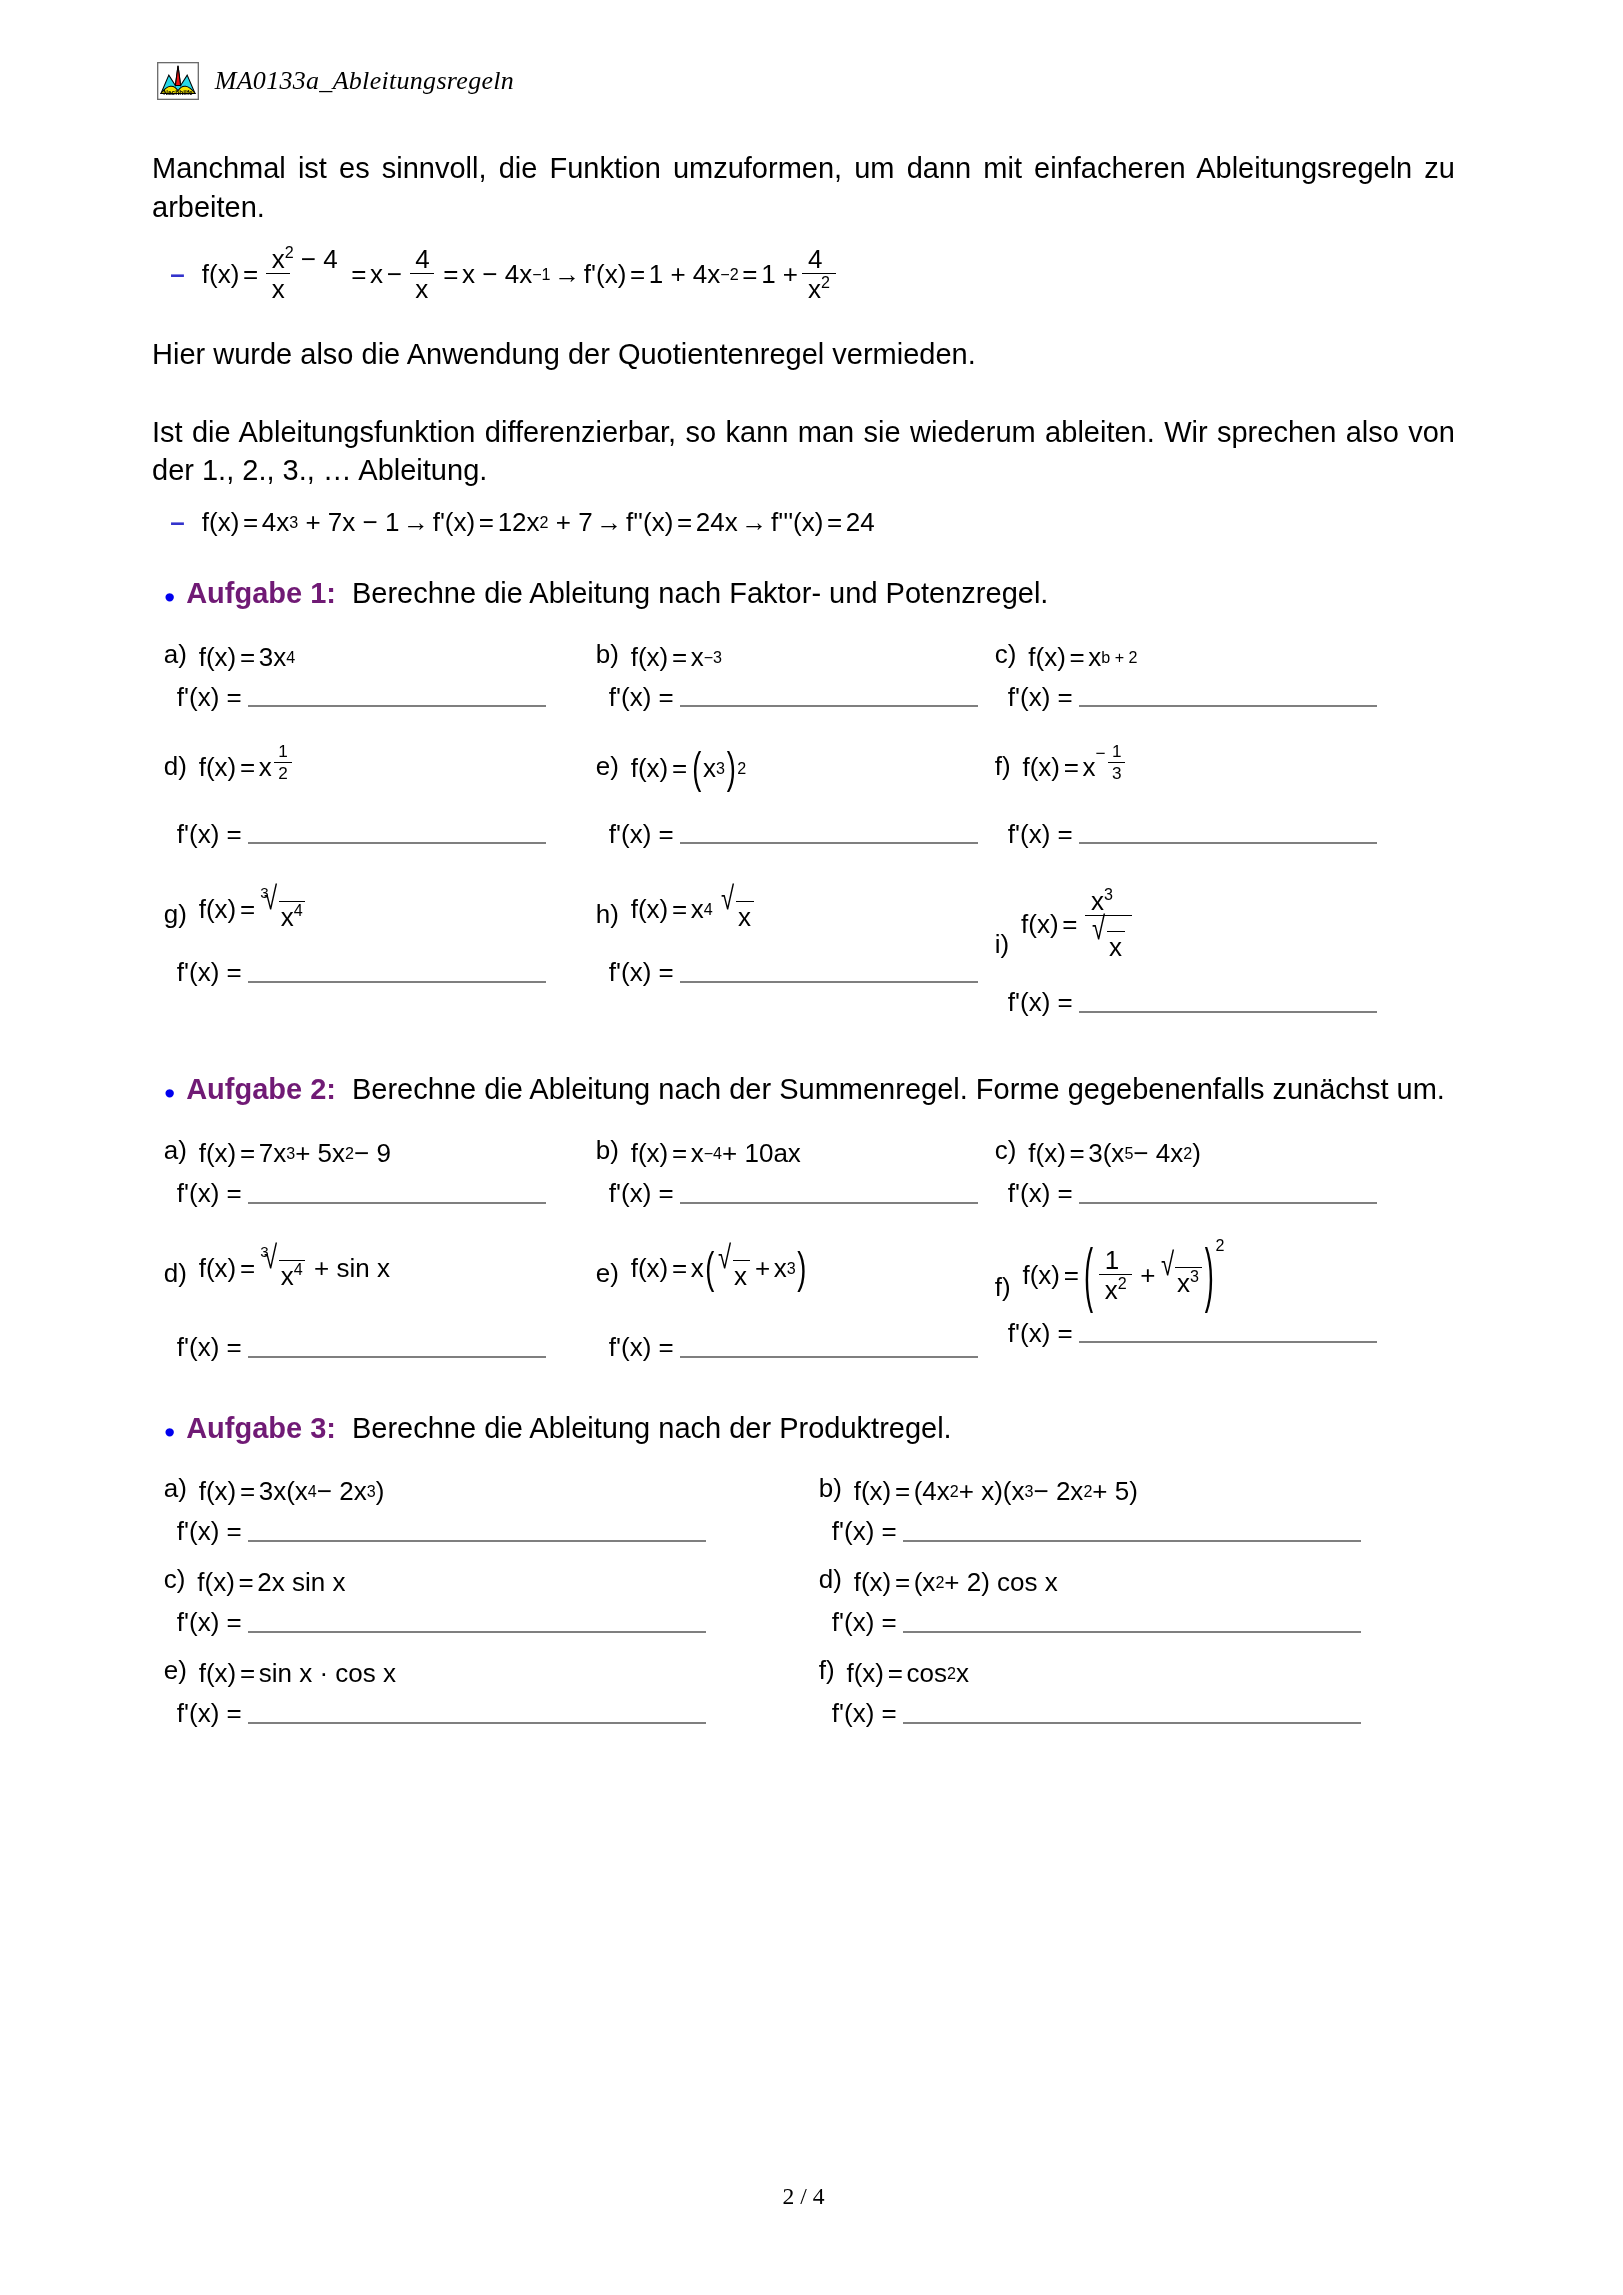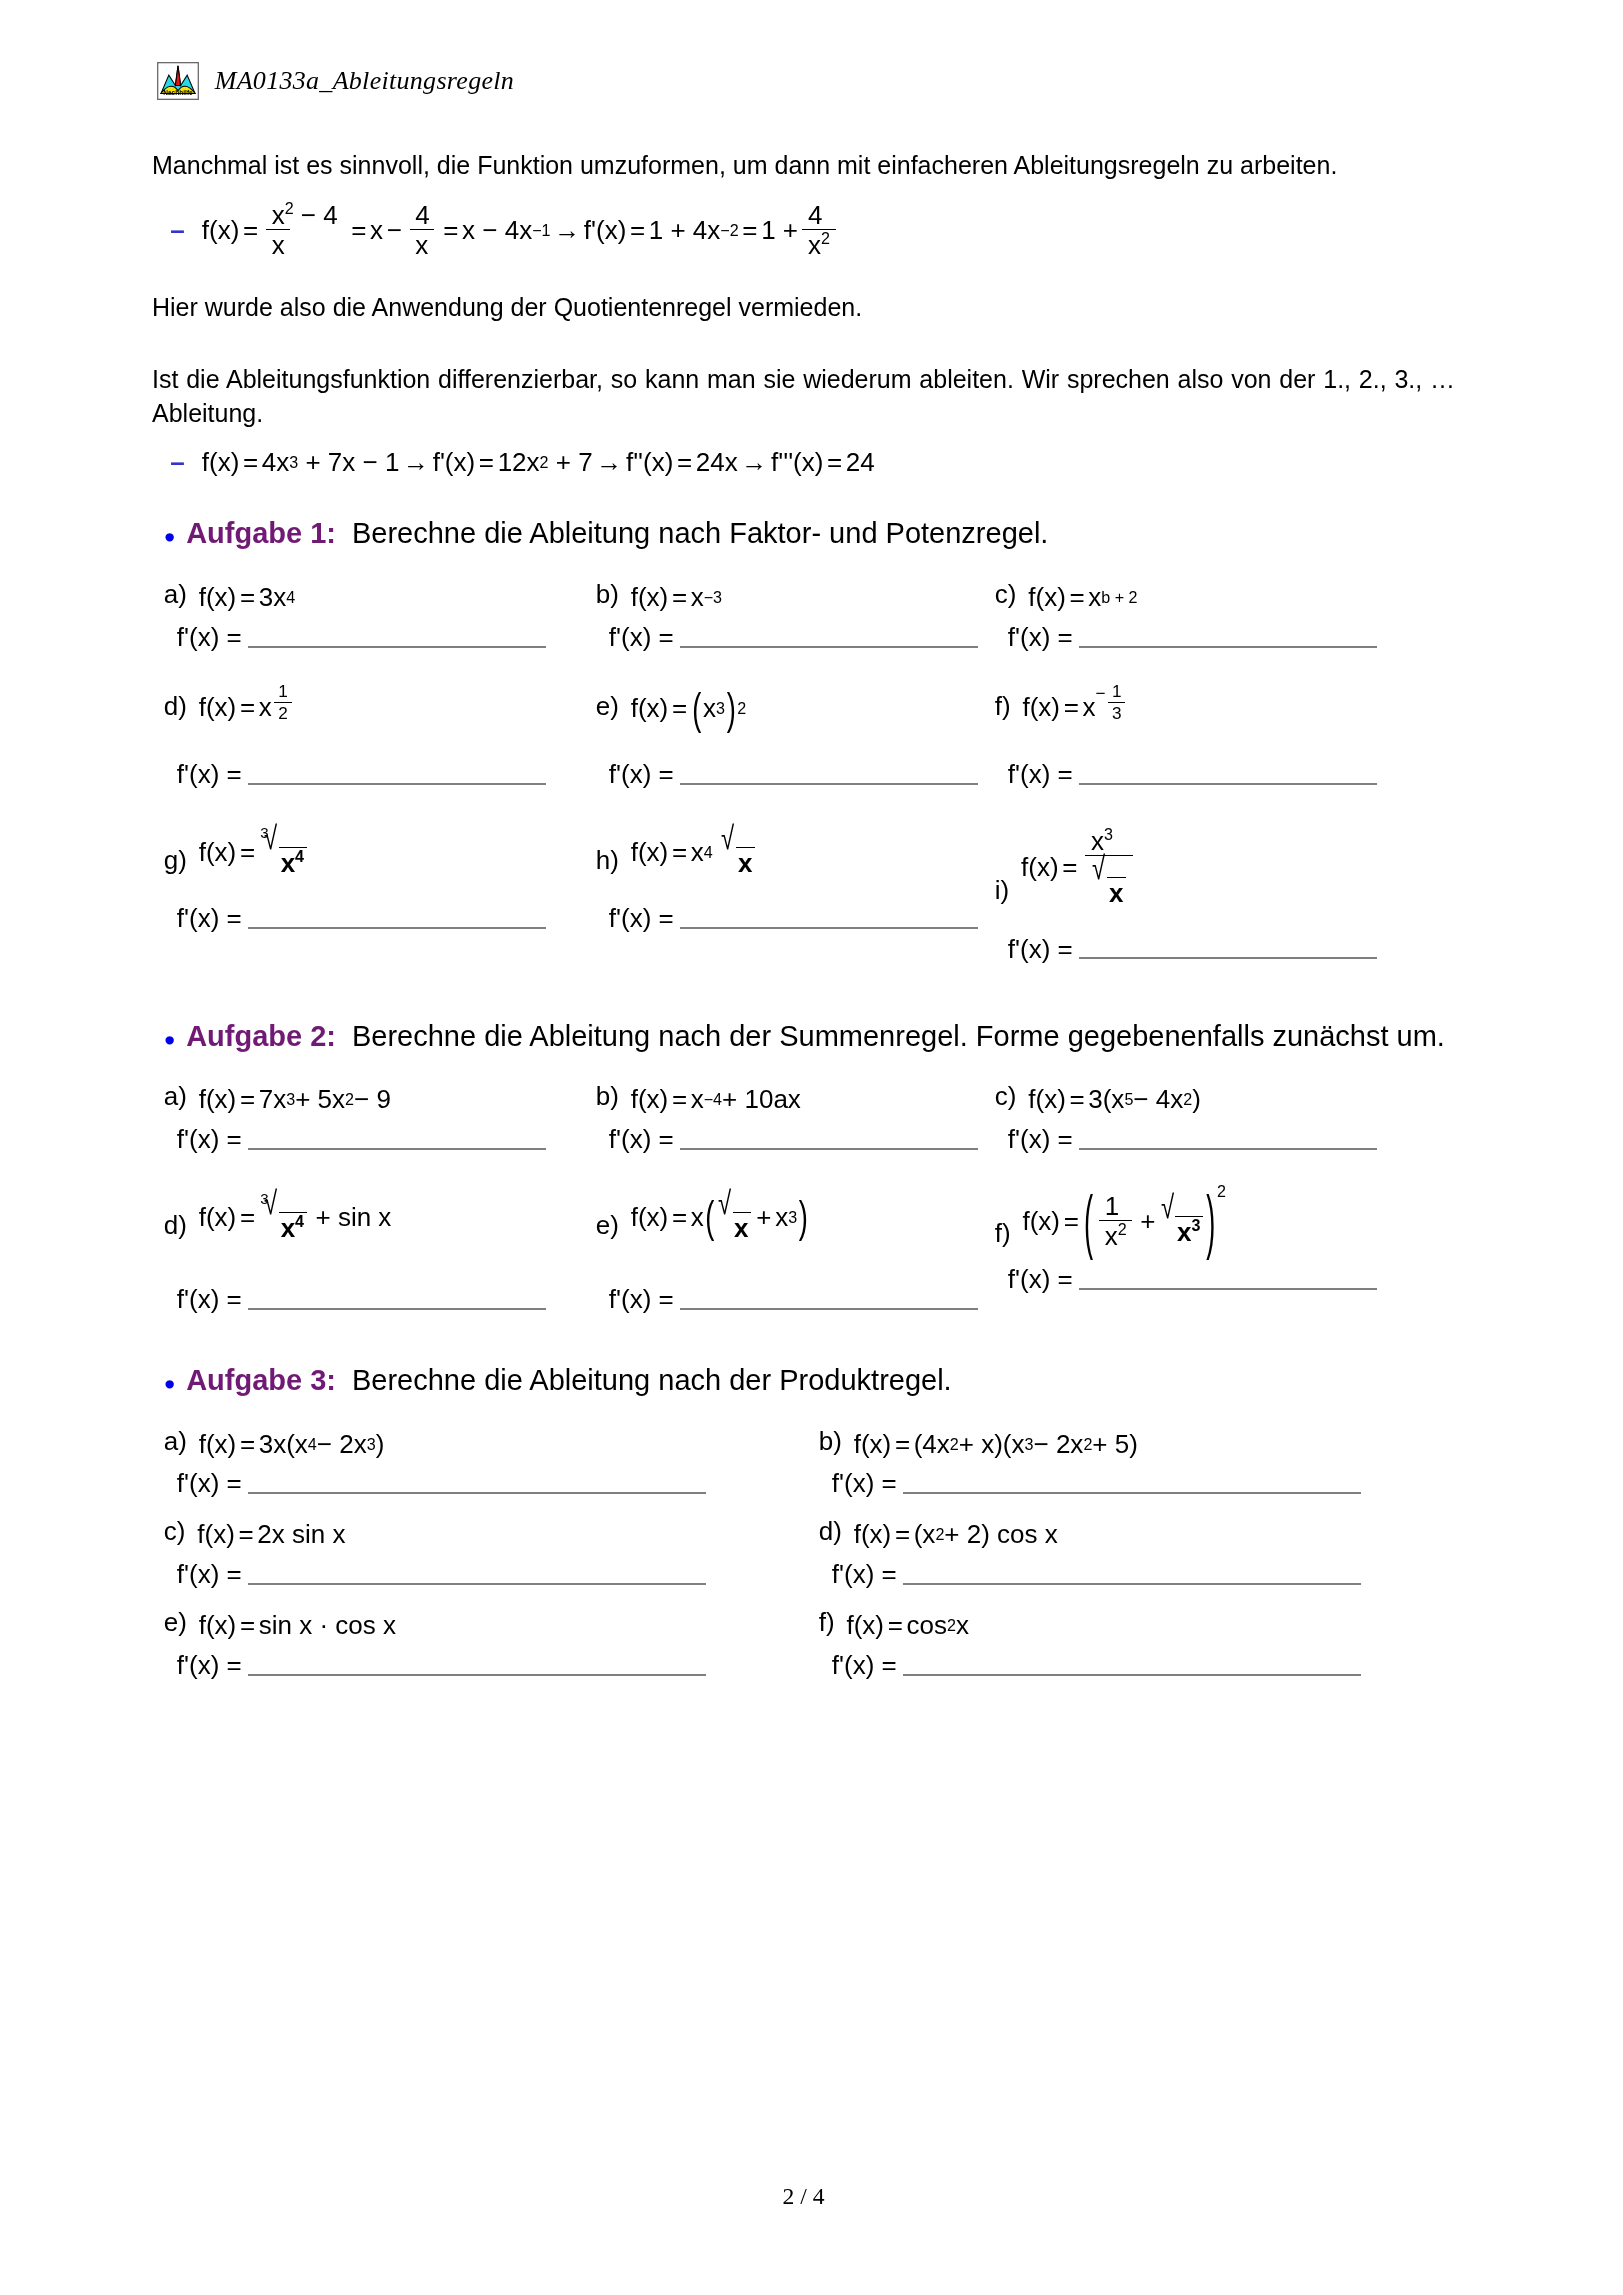--- a/index.html
+++ b/index.html
@@ -29,21 +29,21 @@
     white-space:nowrap;
   }
   
   .content{
     position:absolute;
     left:152px;top:149px;
     width:1303px;
   }
   
   .para{
-    font-size:25px;
+    font-size:29px;
     line-height:1.33;
     text-align:justify;
     font-stretch:condensed;
     margin:0 0 0 0;
     letter-spacing:0px;
   }
   .para.j{text-align:justify;text-align-last:left;}
   .spacer-30{height:19.6px;}
   .spacer-40{height:26px;}
   .spacer-50{height:33px;}
@@ -80,22 +80,21 @@
   .rad .sym{
     font-size:1.0em;
     line-height:1;
     transform:scaleY(1.25) scaleX(.92);
     transform-origin:bottom left;
     margin-right:0.7px;
   }
   .rad .bar{
     border-top:1.6px solid #000;
     padding:2px .10em 0 .06em;
-    margin-top:19px;
-    font-weight:bold;
+    margin-top:13px;
   }
   
   .bigparen{
     display:inline-flex;align-items:center;
     font-size:1em;
   }
   .bigparen .pl,.bigparen .pr{
     display:inline-block;
     font-size:1.05em;
     transform:scaleY(2.55);

